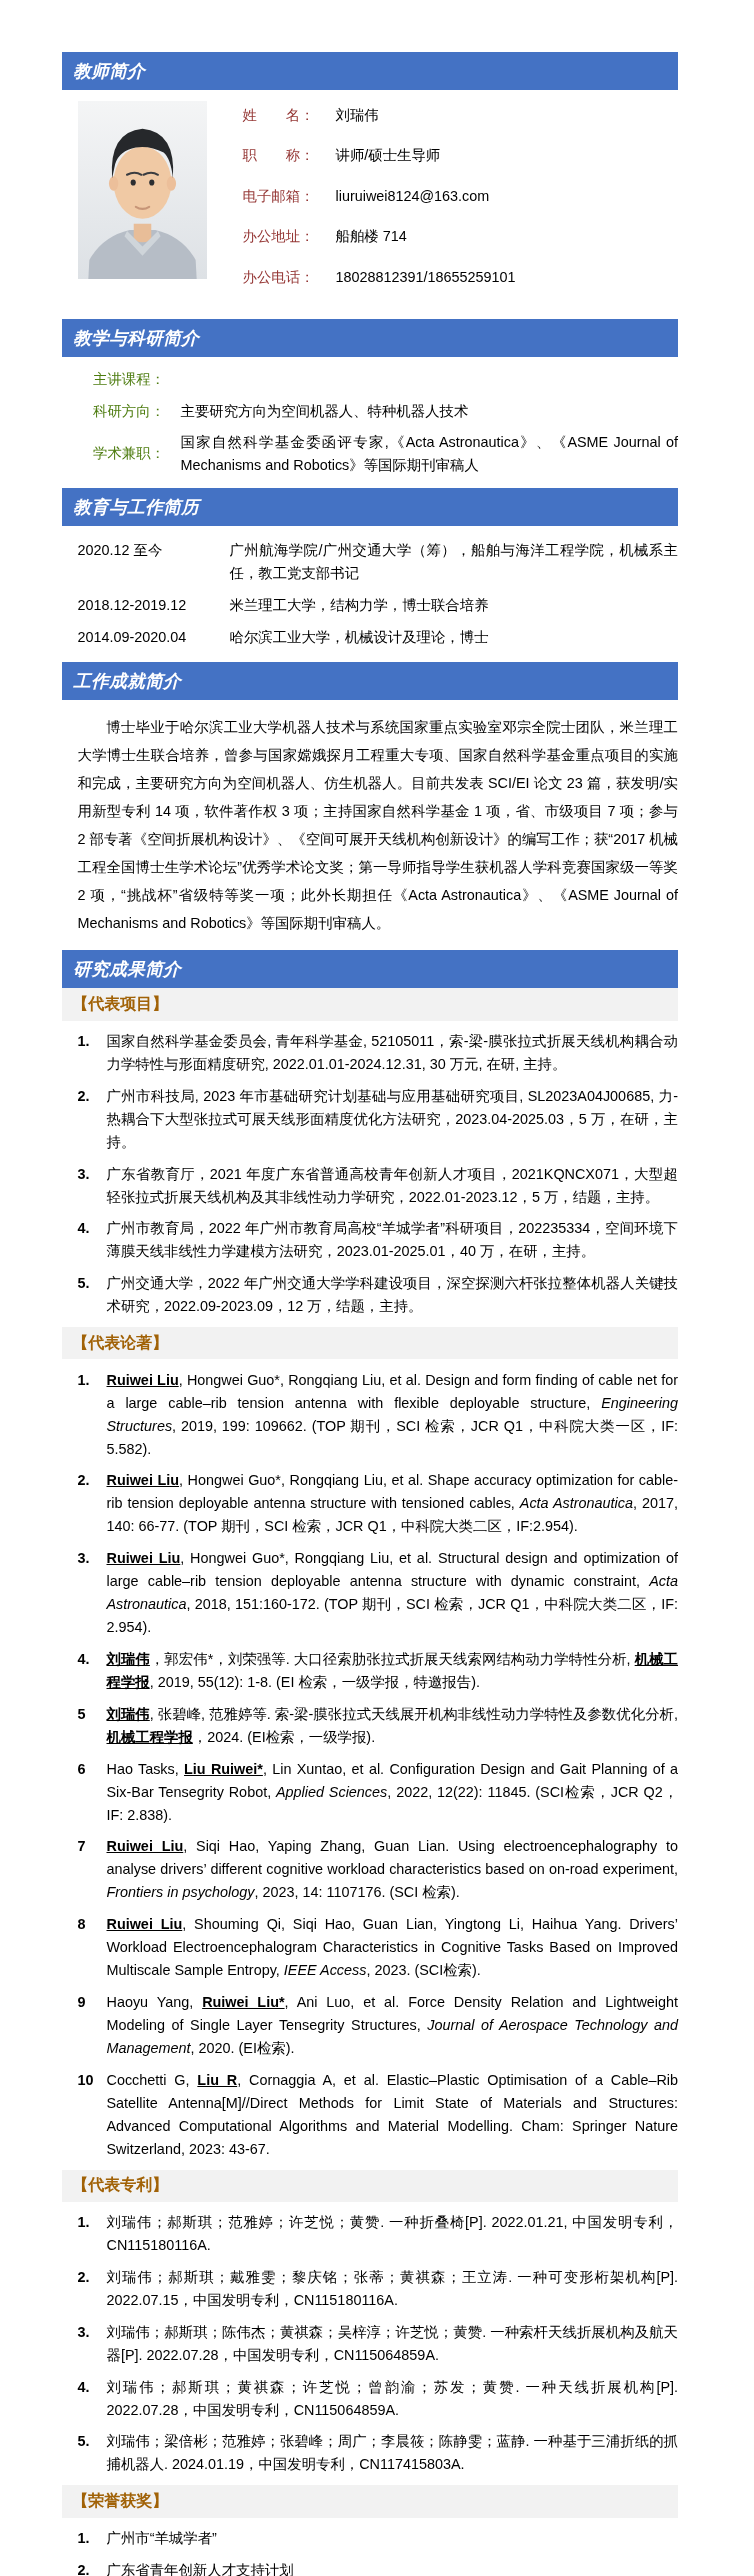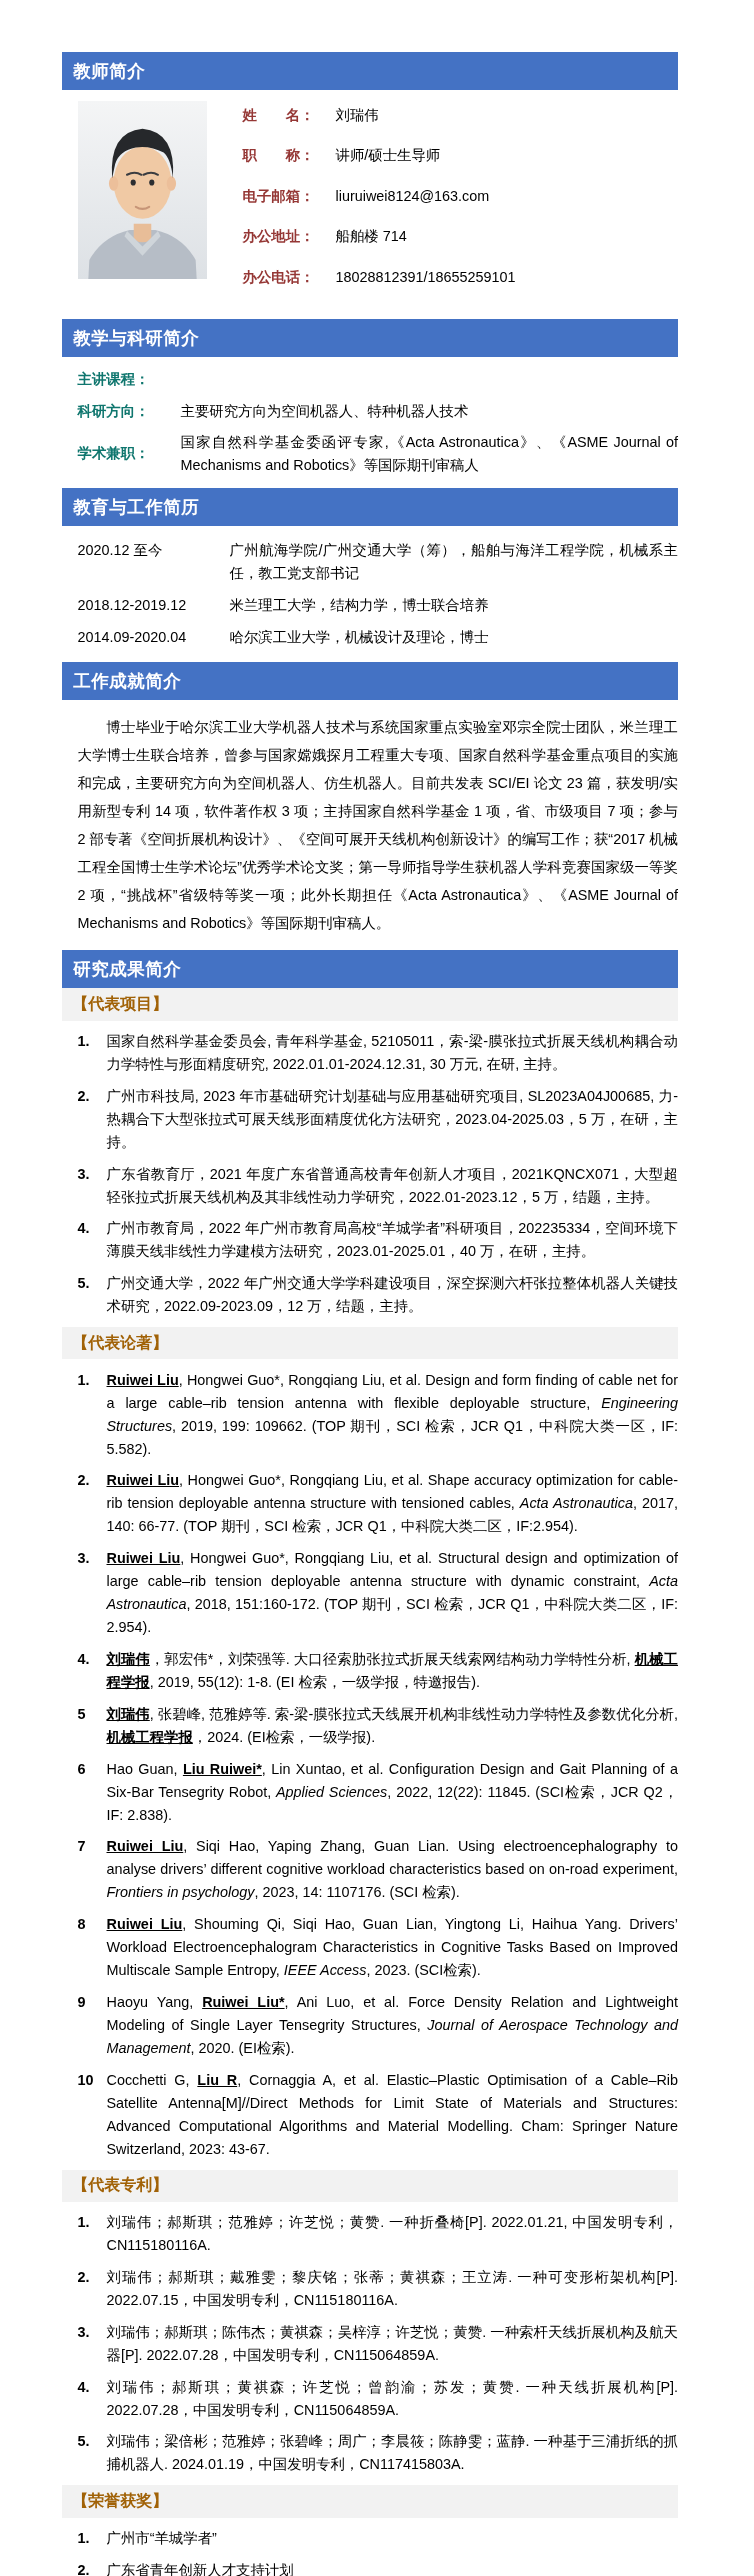--- a/index.html
+++ b/index.html
@@ -6,45 +6,45 @@
   body{
     width:754px;min-height:2760px;
     font-family:"Liberation Sans","DejaVu Sans",sans-serif;
     font-size:14.4px;color:#000;
   }
   .page{width:616px;margin-left:62px;padding-top:52px;padding-bottom:20.6px;}
 
   
   .banner{
     background:#4472C4;color:#fff;font-weight:700;font-size:17.5px;
-    padding:7.2px 0 7.2px 11.3px;letter-spacing:0.5px;
+    padding:7.2px 0 7.2px 11.3px;letter-spacing:0.5px;font-style:italic;
   }
   
   .band{
     background:#F2F2F2;color:#a16207;font-weight:700;font-size:16px;
     padding:5.7px 0 5.7px 10.3px;margin-bottom:9.3px;
   }
   .content{padding-left:15.5px;}
 
   
   .profile{display:flex;margin:10.3px 0 12.4px 0;}
   .photo{
     width:129px;height:178px;margin-left:15.5px;flex-shrink:0;
     background:#eceef0;overflow:hidden;
   }
   .photo svg{display:block;width:100%;height:100%;}
   .p-fields{margin-left:36px;padding-top:3.1px;flex:1;}
   .p-row{display:flex;margin-bottom:17.5px;line-height:23px;}
-  .p-label{color:#953735;font-weight:700;width:93px;flex-shrink:0;white-space:pre;}
+  .p-label{color:#953735;font-weight:400;width:93px;flex-shrink:0;white-space:pre;}
   .p-value{color:#000;}
 
   
   .t-rows{margin:11.3px 0 11.3px 0;}
   .t-row{display:flex;align-items:center;margin-bottom:8.2px;line-height:23px;}
-  .t-label{color:#0f766e;font-weight:700;width:103px;flex-shrink:0;}
+  .t-label{color:#4d7c0f;font-weight:400;width:103px;flex-shrink:0;text-align:center;}
   .t-value{flex:1;text-align:justify;}
 
   
   .e-rows{margin:12.4px 0 12.4px 0;}
   .e-row{display:flex;align-items:flex-start;margin-bottom:9.3px;line-height:23px;}
   .e-period{width:152px;flex-shrink:0;}
   .e-detail{flex:1;text-align:justify;}
 
   
   .para{
@@ -162,21 +162,21 @@
       <div class="n-item"><span class="n-num">5.</span><span class="n-text"><span>广州交通大学，2022 年广州交通大学学科建设项目，深空探测六杆张拉整体机器人关键技术研究，2022.09-2023.09，12 万，结题，主持。</span></span></div>
     </div>
 
   <div class="band">【代表论著】</div>
   <div class="content n-list">
       <div class="n-item"><span class="n-num">1.</span><span class="n-text"><span class="b">Ruiwei Liu</span><span>, Hongwei Guo*, Rongqiang Liu, et al. Design and form finding of cable net for a large cable–rib tension antenna with flexible deployable structure, </span><span class="i">Engineering Structures</span><span>, 2019, 199: 109662. (TOP 期刊，SCI 检索，JCR Q1，中科院大类一区，IF: 5.582).</span></span></div>
       <div class="n-item"><span class="n-num">2.</span><span class="n-text"><span class="b">Ruiwei Liu</span><span>, Hongwei Guo*, Rongqiang Liu, et al. Shape accuracy optimization for cable-rib tension deployable antenna structure with tensioned cables, </span><span class="i">Acta Astronautica</span><span>, 2017, 140: 66-77. (TOP 期刊，SCI 检索，JCR Q1，中科院大类二区，IF:2.954).</span></span></div>
       <div class="n-item"><span class="n-num">3.</span><span class="n-text"><span class="b">Ruiwei Liu</span><span>, Hongwei Guo*, Rongqiang Liu, et al. Structural design and optimization of large cable–rib tension deployable antenna structure with dynamic constraint, </span><span class="i">Acta Astronautica</span><span>, 2018, 151:160-172. (TOP 期刊，SCI 检索，JCR Q1，中科院大类二区，IF: 2.954).</span></span></div>
       <div class="n-item"><span class="n-num">4.</span><span class="n-text"><span class="b">刘瑞伟</span><span>，郭宏伟*，刘荣强等. 大口径索肋张拉式折展天线索网结构动力学特性分析, </span><span class="b">机械工程学报</span><span>, 2019, 55(12): 1-8. (EI 检索，一级学报，特邀报告).</span></span></div>
       <div class="n-item"><span class="n-num">5</span><span class="n-text"><span class="b">刘瑞伟</span><span>, 张碧峰, 范雅婷等. 索-梁-膜张拉式天线展开机构非线性动力学特性及参数优化分析, </span><span class="b">机械工程学报</span><span>，2024. (EI检索，一级学报).</span></span></div>
-      <div class="n-item"><span class="n-num">6</span><span class="n-text"><span>Hao Guan, </span><span class="b">Liu Ruiwei*</span><span>, Lin Xuntao, et al. Configuration Design and Gait Planning of a Six-Bar Tensegrity Robot, </span><span class="i">Applied Sciences</span><span>, 2022, 12(22): 11845. (SCI检索，JCR Q2， IF: 2.838).</span></span></div>
+      <div class="n-item"><span class="n-num">6</span><span class="n-text"><span>Hao Tasks, </span><span class="b">Liu Ruiwei*</span><span>, Lin Xuntao, et al. Configuration Design and Gait Planning of a Six-Bar Tensegrity Robot, </span><span class="i">Applied Sciences</span><span>, 2022, 12(22): 11845. (SCI检索，JCR Q2， IF: 2.838).</span></span></div>
       <div class="n-item"><span class="n-num">7</span><span class="n-text"><span class="b">Ruiwei Liu</span><span>, Siqi Hao, Yaping Zhang, Guan Lian. Using electroencephalography to analyse drivers’ different cognitive workload characteristics based on on-road experiment, </span><span class="i">Frontiers in psychology</span><span>, 2023, 14: 1107176. (SCI 检索).</span></span></div>
       <div class="n-item"><span class="n-num">8</span><span class="n-text"><span class="b">Ruiwei Liu</span><span>, Shouming Qi, Siqi Hao, Guan Lian, Yingtong Li, Haihua Yang. Drivers’ Workload Electroencephalogram Characteristics in Cognitive Tasks Based on Improved Multiscale Sample Entropy, </span><span class="i">IEEE Access</span><span>, 2023. (SCI检索).</span></span></div>
       <div class="n-item"><span class="n-num">9</span><span class="n-text"><span>Haoyu Yang, </span><span class="b">Ruiwei Liu*</span><span>, Ani Luo, et al. Force Density Relation and Lightweight Modeling of Single Layer Tensegrity Structures, </span><span class="i">Journal of Aerospace Technology and Management</span><span>, 2020. (EI检索).</span></span></div>
       <div class="n-item"><span class="n-num">10</span><span class="n-text"><span>Cocchetti G, </span><span class="b">Liu R</span><span>, Cornaggia A, et al. Elastic–Plastic Optimisation of a Cable–Rib Satellite Antenna[M]//Direct Methods for Limit State of Materials and Structures: Advanced Computational Algorithms and Material Modelling. Cham: Springer Nature Switzerland, 2023: 43-67.</span></span></div>
     </div>
 
   <div class="band">【代表专利】</div>
   <div class="content n-list">
       <div class="n-item"><span class="n-num">1.</span><span class="n-text"><span>刘瑞伟；郝斯琪；范雅婷；许芝悦；黄赞. 一种折叠椅[P]. 2022.01.21, 中国发明专利，CN115180116A.</span></span></div>
       <div class="n-item"><span class="n-num">2.</span><span class="n-text"><span>刘瑞伟；郝斯琪；戴雅雯；黎庆铭；张蒂；黄祺森；王立涛. 一种可变形桁架机构[P]. 2022.07.15，中国发明专利，CN115180116A.</span></span></div>

